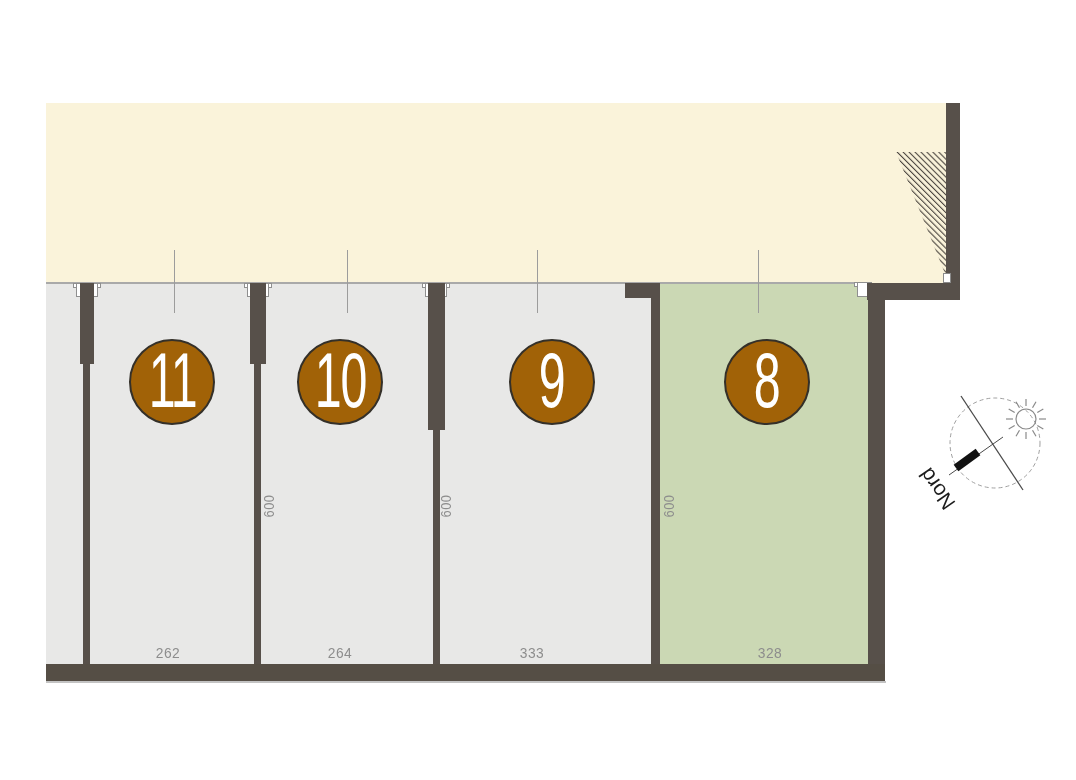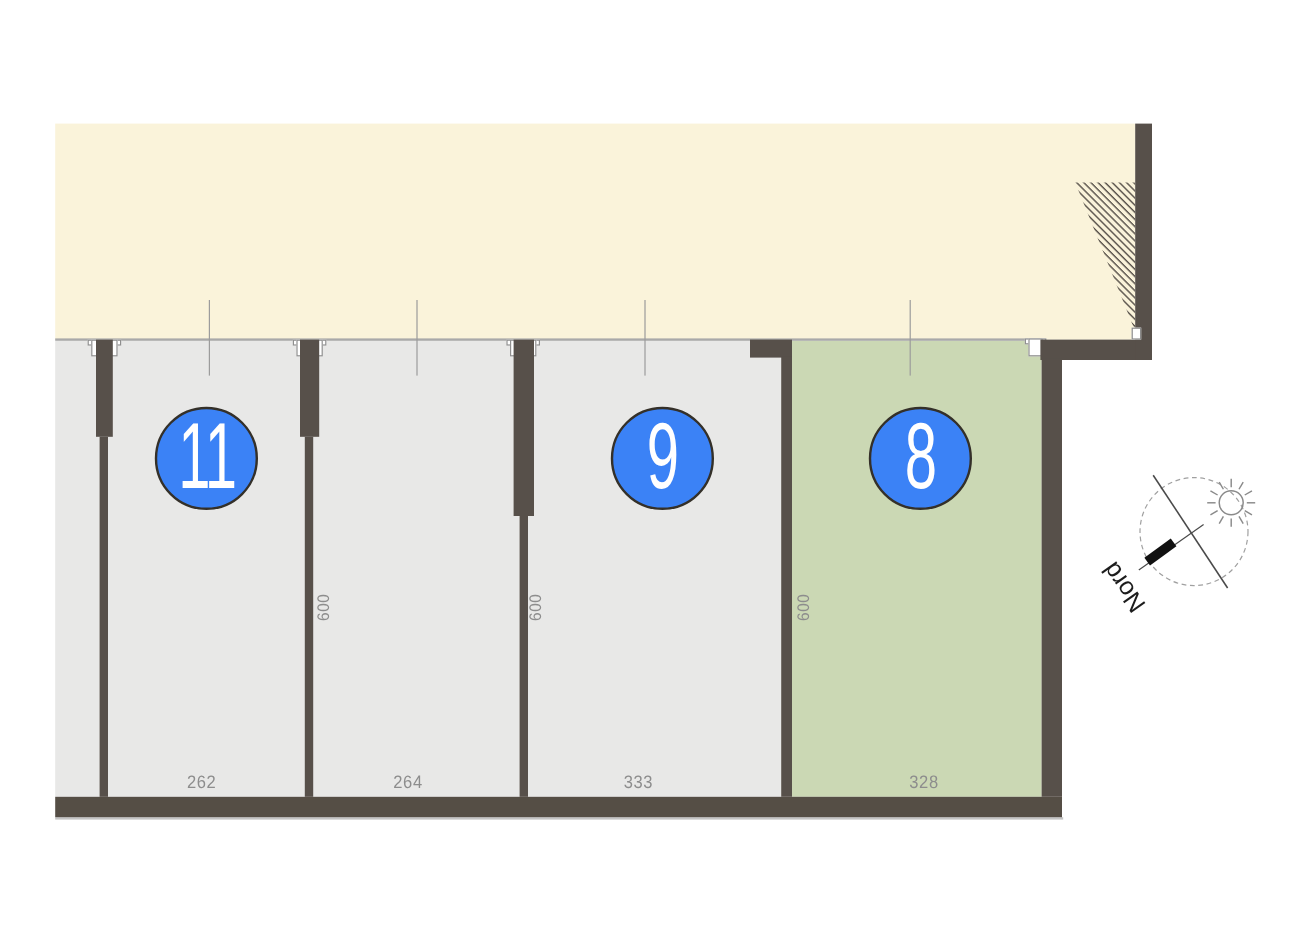--- a/index.html
+++ b/index.html
@@ -37,21 +37,21 @@
   .notch{left:943px;top:273px;width:8px;height:10px;background:#fff;
          border:1px solid #8a8a8a;box-sizing:border-box;z-index:21;}
 
   
   .tick{width:1px;height:63px;top:250px;background:#9c9c9c;z-index:5;}
 
   
   .plot-hit{top:284px;height:380px;background:transparent;z-index:15;}
 
   
-  .badge{width:86px;height:86px;top:339px;border-radius:50%;background:#3b82f6;
+  .badge{width:86px;height:86px;top:339px;border-radius:50%;background:#a16207;
          border:2px solid #343029;box-sizing:border-box;display:flex;align-items:center;
          justify-content:center;z-index:30;cursor:pointer;}
   .badge span{color:#ffffff;font-size:78px;line-height:1;transform:scaleX(0.62);
               letter-spacing:-2px;display:block;margin-top:-4px;}
 
   
   .dim{color:#8d8d8d;font-size:15px;line-height:14px;text-align:center;z-index:25;
        letter-spacing:0.5px;transform:scaleX(0.92);}
   .dim-w{width:60px;top:646px;}
   .dim-vert{width:44px;height:14px;font-size:14px;transform:rotate(-90deg) scaleX(0.92);
@@ -111,20 +111,23 @@
 
   <div class="abs plot-hit" style="left:46px;width:34px"></div>
   <div class="abs plot-hit" style="left:94px;width:156px"></div>
   <div class="abs plot-hit" style="left:266px;width:162px"></div>
   <div class="abs plot-hit" style="left:445px;width:206px"></div>
   <div class="abs plot-hit" style="left:660px;width:208px"></div>
 
   <div class="abs badge" style="left:129px">
     <span>11</span>
   </div>
+  <div class="abs badge" style="left:297px">
+    <span>10</span>
+  </div>
   <div class="abs badge" style="left:509px">
     <span>9</span>
   </div>
   <div class="abs badge" style="left:724px">
     <span>8</span>
   </div>
 
   <div class="abs dim dim-w" style="left:138px">262</div>
   <div class="abs dim dim-w" style="left:310px">264</div>
   <div class="abs dim dim-w" style="left:502px">333</div>

